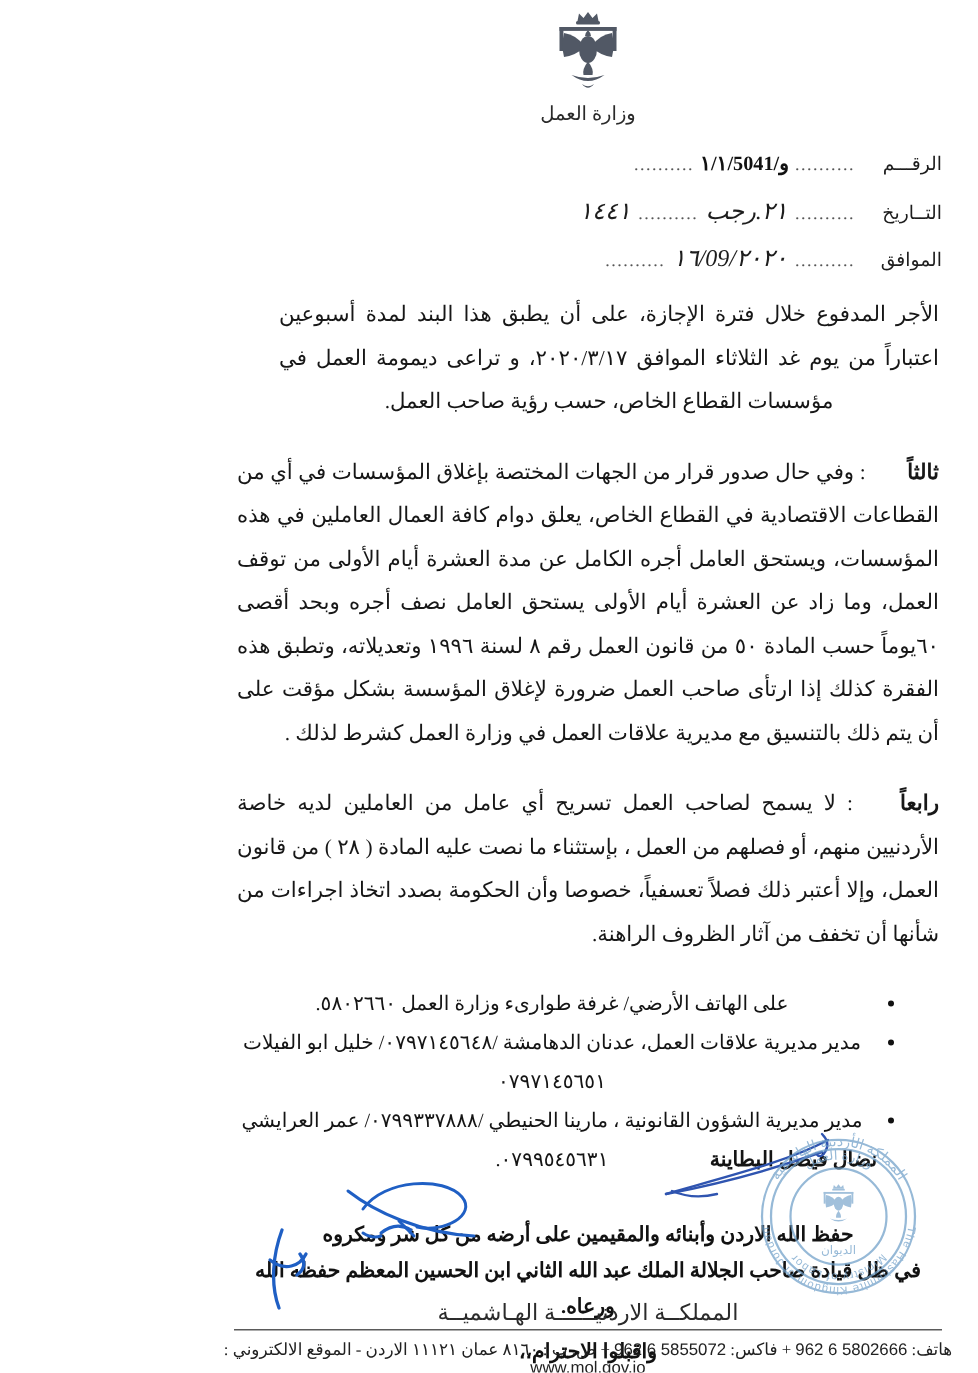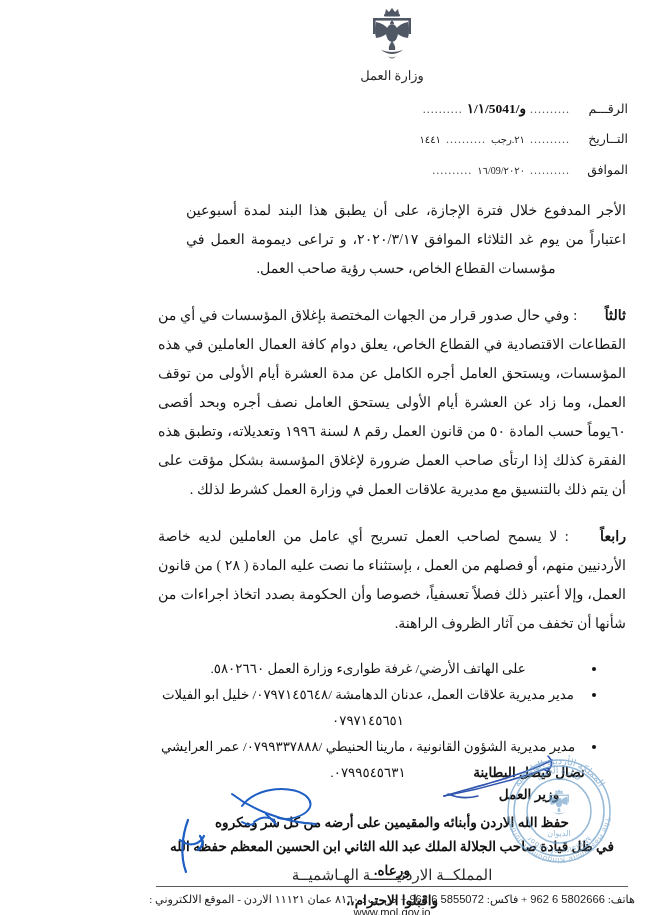--- a/index.html
+++ b/index.html
@@ -77,23 +77,24 @@
     font-size: 12px;
     padding: 0 2px;
   }
   .ref-val {
     font-size: 13.5px;
     font-weight: 700;
     color: #111;
     padding: 0 2px;
   }
   .ref-val-plain {
-    font-size: 10px;
+    font-size: 16px;
     font-weight: 400;
     padding: 0 3px;
+    font-style: italic;
   }
 
   
   .body-area {
     position: absolute;
     top: 196px;
     right: 26px;
     left: 26px;
   }
   p.para {
@@ -324,21 +325,20 @@
   <div class="sig-block">
     <svg class="sig-scribble" viewBox="0 0 176 62">
       <g fill="none" stroke="#2f54b0" stroke-width="1.6" stroke-linecap="round">
         <path d="M112 6 q6 6 2 12 q-3 5 -6 1"></path>
         <path d="M116 10 C 90 24, 50 34, 8 46"></path>
         <path d="M8 46 C 40 40, 78 30, 112 18"></path>
         <path d="M12 44 q14 6 30 2"></path>
       </g>
     </svg>
     <div class="sig-name">نضال فيصل البطاينة</div>
-    <div class="sig-title">وزير العمل</div>
   </div>
 
   <svg class="stamp" viewBox="0 0 118 118">
     <defs>
       <path id="arcOuterTop" d="M 12 59 A 47 47 0 0 1 106 59"></path>
       <path id="arcInnerTop" d="M 21 59 A 38 38 0 0 1 97 59"></path>
       <path id="arcOuterBot" d="M 106 59 A 47 47 0 0 1 12 59"></path>
       <path id="arcInnerBot" d="M 97 59 A 38 38 0 0 1 21 59"></path>
     </defs>
     <g stroke="#6f9fc8" fill="none" stroke-width="1.5">

